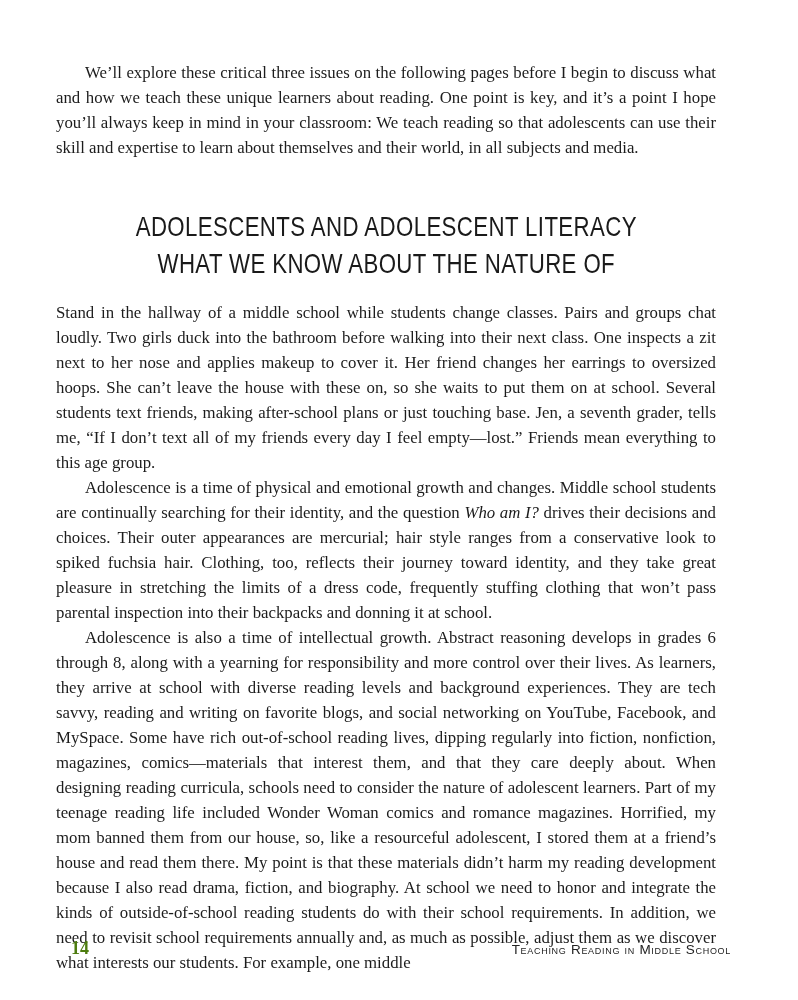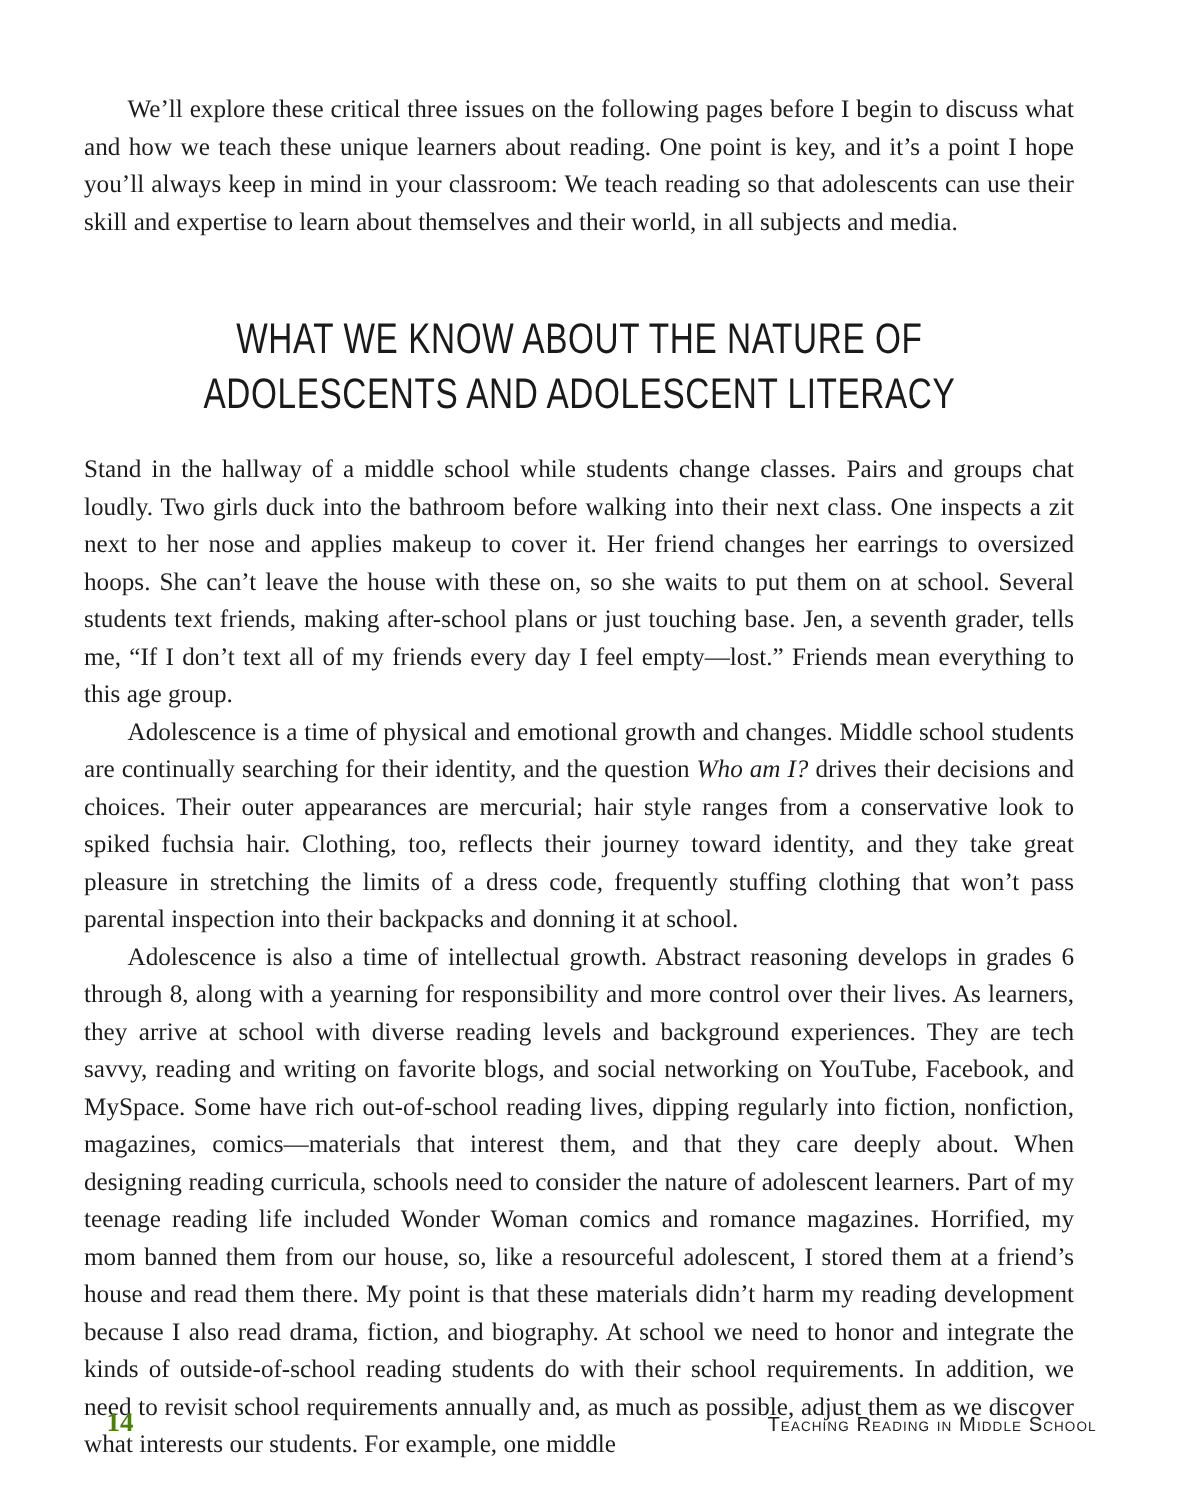--- a/index.html
+++ b/index.html
@@ -81,24 +81,24 @@
 </head>
 <body>
 
 <div class="page">
   <div class="content">
 
     <p class="para indent">We’ll explore these critical three issues on the following pages before I begin to discuss what and how we teach these unique learners about reading. One point is key, and it’s a point I hope you’ll always keep in mind in your classroom: We teach reading so that adolescents can use their skill and expertise to learn about themselves and their world, in all subjects and media.</p>
 
     <div class="heading">
       <span class="h-line">
-        <span class="condensed">WHAT WE KNOW ABOUT THE NATURE OF</span>
+        <span class="condensed">ADOLESCENTS AND ADOLESCENT LITERACY</span>
       </span>
       <span class="h-line">
-        <span class="condensed">ADOLESCENTS AND ADOLESCENT LITERACY</span>
+        <span class="condensed">WHAT WE KNOW ABOUT THE NATURE OF</span>
       </span>
     </div>
 
     <p class="para">Stand in the hallway of a middle school while students change classes. Pairs and groups chat loudly. Two girls duck into the bathroom before walking into their next class. One inspects a zit next to her nose and applies makeup to cover it. Her friend changes her earrings to oversized hoops. She can’t leave the house with these on, so she waits to put them on at school. Several students text friends, making after-school plans or just touching base. Jen, a seventh grader, tells me, “If I don’t text all of my friends every day I feel empty—lost.” Friends mean everything to this age group.</p>
 
     <p class="para indent"><span>Adolescence is a time of physical and emotional growth and changes. Middle school students are continually searching for their identity, and the question </span><em class="italic-phrase">Who am I?</em><span> drives their decisions and choices. Their outer appearances are mercurial; hair style ranges from a conservative look to spiked fuchsia hair. Clothing, too, reflects their journey toward identity, and they take great pleasure in stretching the limits of a dress code, frequently stuffing clothing that won’t pass parental inspection into their backpacks and donning it at school.</span></p>
 
     <p class="para indent">Adolescence is also a time of intellectual growth. Abstract reasoning develops in grades 6 through 8, along with a yearning for responsibility and more control over their lives. As learners, they arrive at school with diverse reading levels and background experiences. They are tech savvy, reading and writing on favorite blogs, and social networking on YouTube, Facebook, and MySpace. Some have rich out-of-school reading lives, dipping regularly into fiction, nonfiction, magazines, comics—materials that interest them, and that they care deeply about. When designing reading curricula, schools need to consider the nature of adolescent learners. Part of my teenage reading life included Wonder Woman comics and romance magazines. Horrified, my mom banned them from our house, so, like a resourceful adolescent, I stored them at a friend’s house and read them there. My point is that these materials didn’t harm my reading development because I also read drama, fiction, and biography. At school we need to honor and integrate the kinds of outside-of-school reading students do with their school requirements. In addition, we need to revisit school requirements annually and, as much as possible, adjust them as we discover what interests our students. For example, one middle</p>
 
   </div>

